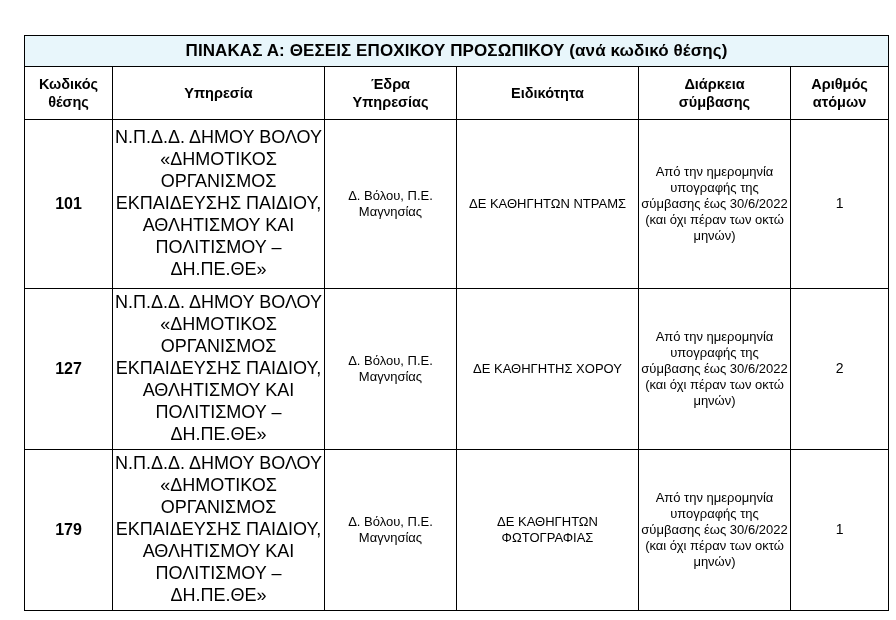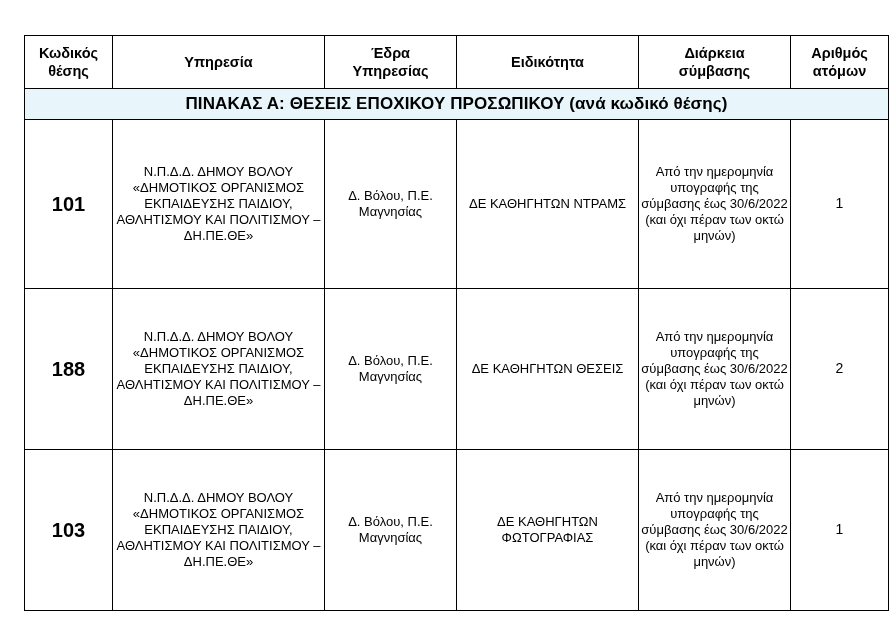--- a/index.html
+++ b/index.html
@@ -52,24 +52,24 @@
     padding: 7px 4px;
     height: 52px;
   }
   .cell {
     font-size: 13px;
     line-height: 1.22;
     padding: 8px 6px;
   }
   .code-cell {
     font-weight: bold;
-    font-size: 20px;
+    font-size: 16px;
   }
   .service-cell {
-    font-size: 13px;
+    font-size: 18px;
     line-height: 1.22;
     padding: 8px 10px;
   }
   .count-cell {
     font-size: 14px;
   }
   .row-101 td { height: 168px; }
   .row-102 td { height: 160px; }
   .row-103 td { height: 160px; }
   
@@ -89,63 +89,63 @@
       <colgroup>
         <col class="c1">
           <col class="c2">
           <col class="c3">
           <col class="c4">
           <col class="c5">
           <col class="c6">
       </colgroup>
       <tbody>
         <tr>
+          <td class="title-cell" colspan="6">ΠΙΝΑΚΑΣ Α: ΘΕΣΕΙΣ ΕΠΟΧΙΚΟΥ ΠΡΟΣΩΠΙΚΟΥ (ανά κωδικό θέσης)</td>
+        </tr>
+        <tr>
           <td class="head-cell">
             <span>Κωδικός</span><br>
             <span>θέσης</span>
           </td>
           <td class="head-cell">Υπηρεσία</td>
           <td class="head-cell">
             <span>Έδρα</span><br>
             <span>Υπηρεσίας</span>
           </td>
           <td class="head-cell">Ειδικότητα</td>
           <td class="head-cell">
             <span>Διάρκεια</span><br>
             <span>σύμβασης</span>
           </td>
           <td class="head-cell">
             <span>Αριθμός</span><br>
             <span>ατόμων</span>
           </td>
         </tr>
-        <tr>
-          <td class="title-cell" colspan="6">ΠΙΝΑΚΑΣ Α: ΘΕΣΕΙΣ ΕΠΟΧΙΚΟΥ ΠΡΟΣΩΠΙΚΟΥ (ανά κωδικό θέσης)</td>
-        </tr>
 
         <tr class="row-101">
           <td class="cell code-cell">101</td>
           <td class="cell service-cell">Ν.Π.Δ.Δ. ΔΗΜΟΥ ΒΟΛΟΥ «ΔΗΜΟΤΙΚΟΣ ΟΡΓΑΝΙΣΜΟΣ ΕΚΠΑΙΔΕΥΣΗΣ ΠΑΙΔΙΟΥ, ΑΘΛΗΤΙΣΜΟΥ ΚΑΙ ΠΟΛΙΤΙΣΜΟΥ – ΔΗ.ΠΕ.ΘΕ»</td>
           <td class="cell">Δ. Βόλου, Π.Ε. Μαγνησίας</td>
           <td class="cell">ΔΕ ΚΑΘΗΓΗΤΩΝ ΝΤΡΑΜΣ</td>
           <td class="cell">Από την ημερομηνία υπογραφής της σύμβασης έως 30/6/2022 (και όχι πέραν των οκτώ μηνών)</td>
           <td class="cell count-cell">1</td>
         </tr>
 
         <tr class="row-102">
-          <td class="cell code-cell">188</td>
+          <td class="cell code-cell">127</td>
           <td class="cell service-cell">Ν.Π.Δ.Δ. ΔΗΜΟΥ ΒΟΛΟΥ «ΔΗΜΟΤΙΚΟΣ ΟΡΓΑΝΙΣΜΟΣ ΕΚΠΑΙΔΕΥΣΗΣ ΠΑΙΔΙΟΥ, ΑΘΛΗΤΙΣΜΟΥ ΚΑΙ ΠΟΛΙΤΙΣΜΟΥ – ΔΗ.ΠΕ.ΘΕ»</td>
           <td class="cell">Δ. Βόλου, Π.Ε. Μαγνησίας</td>
-          <td class="cell">ΔΕ ΚΑΘΗΓΗΤΩΝ ΘΕΣΕΙΣ</td>
+          <td class="cell">ΔΕ ΚΑΘΗΓΗΤΗΣ ΧΟΡΟΥ</td>
           <td class="cell">Από την ημερομηνία υπογραφής της σύμβασης έως 30/6/2022 (και όχι πέραν των οκτώ μηνών)</td>
           <td class="cell count-cell">2</td>
         </tr>
 
         <tr class="row-103">
-          <td class="cell code-cell">103</td>
+          <td class="cell code-cell">179</td>
           <td class="cell service-cell">Ν.Π.Δ.Δ. ΔΗΜΟΥ ΒΟΛΟΥ «ΔΗΜΟΤΙΚΟΣ ΟΡΓΑΝΙΣΜΟΣ ΕΚΠΑΙΔΕΥΣΗΣ ΠΑΙΔΙΟΥ, ΑΘΛΗΤΙΣΜΟΥ ΚΑΙ ΠΟΛΙΤΙΣΜΟΥ – ΔΗ.ΠΕ.ΘΕ»</td>
           <td class="cell">Δ. Βόλου, Π.Ε. Μαγνησίας</td>
           <td class="cell">ΔΕ ΚΑΘΗΓΗΤΩΝ ΦΩΤΟΓΡΑΦΙΑΣ</td>
           <td class="cell">Από την ημερομηνία υπογραφής της σύμβασης έως 30/6/2022 (και όχι πέραν των οκτώ μηνών)</td>
           <td class="cell count-cell">1</td>
         </tr>
       </tbody>
     </table>
   </div>
 </div>

